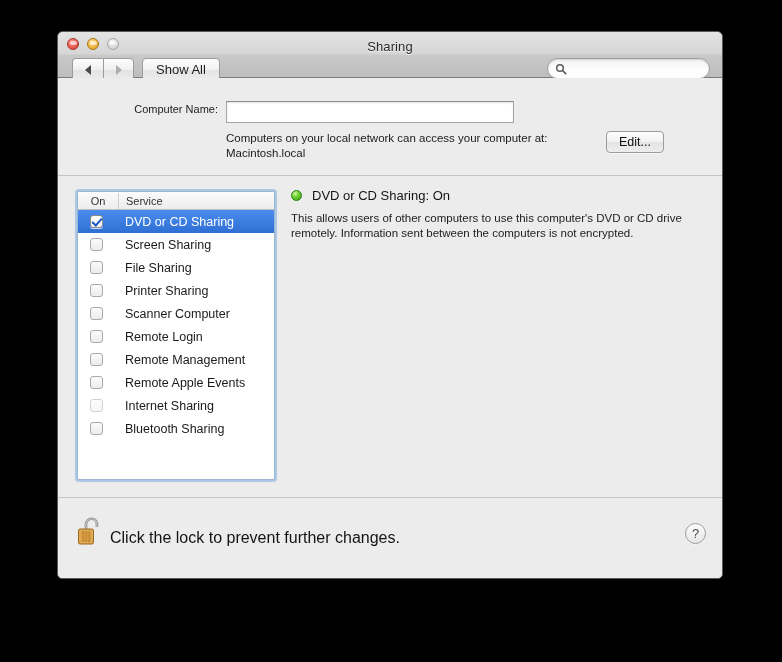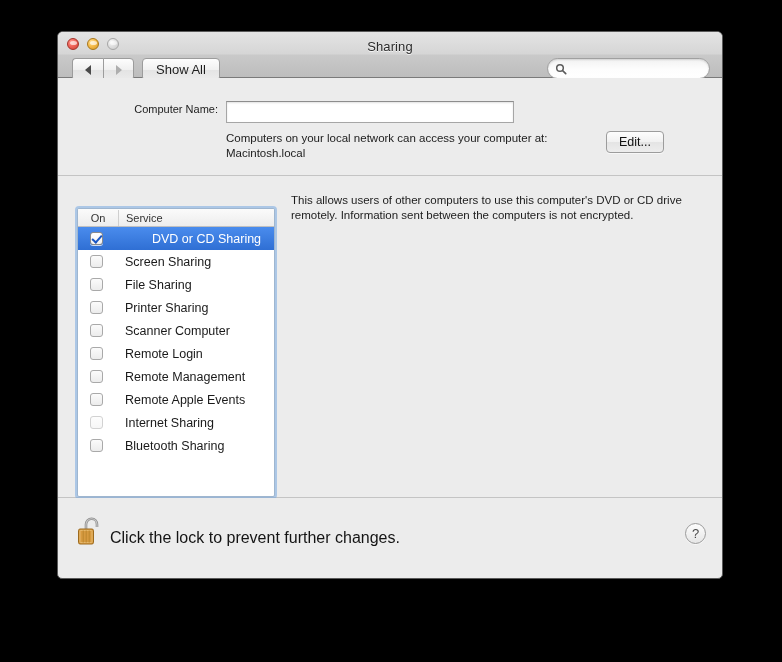--- a/index.html
+++ b/index.html
@@ -231,21 +231,21 @@
     position: relative;
     height: 322px;
     background: #ececec;
     border-bottom: 1px solid #c4c4c4;
     box-sizing: border-box;
   }
 
   #service-list-box {
     position: absolute;
     left: 19px;
-    top: 32px;
+    top: 15px;
     width: 198px;
     height: 289px;
     box-sizing: border-box;
     background: #ffffff;
     border: 1px solid #9fb6cf;
     border-radius: 2px;
     box-shadow: 0 0 0 2px rgba(120,170,225,0.55);
     overflow: hidden;
   }
   #list-header {
@@ -270,21 +270,20 @@
 
   .service-row {
     display: flex;
     align-items: center;
     height: 23px;
     padding-left: 12px;
     box-sizing: border-box;
   }
   .service-row.selected {
     background: linear-gradient(to bottom, #4a8ced 0%, #2f6fd4 100%);
-    gap: 27px;
   }
   .service-row.selected .service-label { color: #ffffff; }
 
   .cb {
     width: 13px;
     height: 13px;
     border-radius: 3px;
     box-sizing: border-box;
     background: linear-gradient(to bottom, #fbfbfb 0%, #ececec 100%);
     border: 1px solid #a9a9a9;
@@ -511,20 +510,24 @@
             <span class="service-label">Internet Sharing</span>
           </div>
           <div class="service-row">
             <span class="cb"></span>
             <span class="service-label">Bluetooth Sharing</span>
           </div>
         </div>
     </div>
 
     <div id="detail-pane">
+      <div id="status-row">
+        <span id="status-dot"></span>
+        <span id="status-text">DVD or CD Sharing: On</span>
+      </div>
       <div id="detail-desc">This allows users of other computers to use this computer's DVD or CD drive remotely. Information sent between the computers is not encrypted.</div>
     </div>
 
   </div>
 
   <div id="lock-bar">
     <svg id="lock-icon" viewBox="0 0 24 30">
       <path d="M9 13 V8.5 C9 5.2 11.6 2.8 14.6 2.8 C17.6 2.8 20 5.2 20 8.5 V11" fill="none" stroke="#8e8e8e" stroke-width="2.6"></path>
       <path d="M9 13 V8.5 C9 5.2 11.6 2.8 14.6 2.8 C17.6 2.8 20 5.2 20 8.5 V11" fill="none" stroke="#c9c9c9" stroke-width="1.1"></path>
       <rect x="1.5" y="13" width="15" height="15" rx="1.6" fill="#d79a40" stroke="#9c6a1e" stroke-width="1"></rect>

